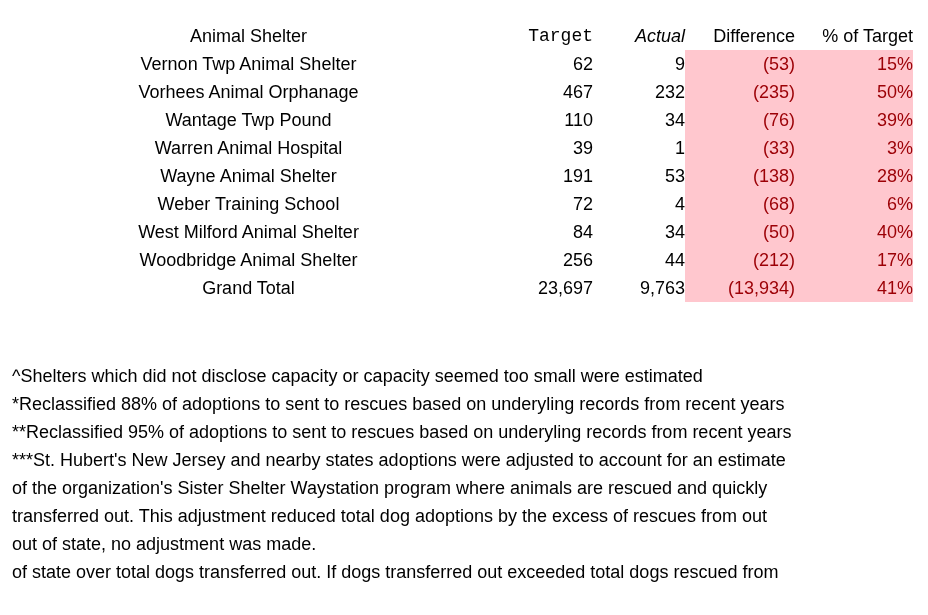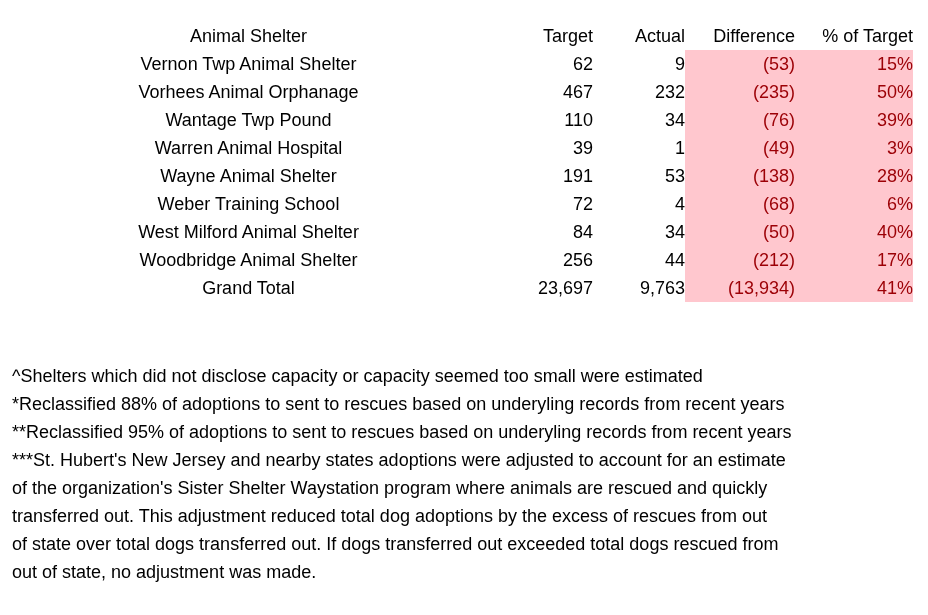--- a/index.html
+++ b/index.html
@@ -31,22 +31,22 @@
     font-weight: 400;
   }
   th.group-hdr {
     font-weight: 700;
     text-align: center;
     font-size: 18px;
   }
   th.col-hdr { font-weight: 700; }
   th.hdr-shelter { text-align: center; }
   th.hdr-num { text-align: right; }
-  th.hdr-target     { padding-right: 10px; }
-  th.hdr-actual     { padding-right: 18px; }
+  th.hdr-target     { padding-right: 10px; font-family: Liberation Mono, monospace; }
+  th.hdr-actual     { padding-right: 18px; font-style: italic; }
   th.hdr-difference { padding-right: 15px; }
   th.hdr-pct        { padding-right: 4px; }
 
   td.cell-name { text-align: center; }
   td.cell-num  { text-align: right; }
   td.cell-target { padding-right: 2px; }
   td.cell-actual { padding-right: 8px; }
   td.cell-difference { padding-right: 2px; }
   td.cell-pct { padding-right: 4px; }
 
@@ -109,21 +109,21 @@
           <td class="cell-name">Wantage Twp Pound</td>
           <td class="cell-num cell-target">110</td>
           <td class="cell-num cell-actual">34</td>
           <td class="cell-num cell-difference hl">(76)</td>
           <td class="cell-num cell-pct hl">39%</td>
         </tr>
         <tr>
           <td class="cell-name">Warren Animal Hospital</td>
           <td class="cell-num cell-target">39</td>
           <td class="cell-num cell-actual">1</td>
-          <td class="cell-num cell-difference hl">(49)</td>
+          <td class="cell-num cell-difference hl">(33)</td>
           <td class="cell-num cell-pct hl">3%</td>
         </tr>
         <tr>
           <td class="cell-name">Wayne Animal Shelter</td>
           <td class="cell-num cell-target">191</td>
           <td class="cell-num cell-actual">53</td>
           <td class="cell-num cell-difference hl">(138)</td>
           <td class="cell-num cell-pct hl">28%</td>
         </tr>
         <tr>
@@ -158,17 +158,17 @@
     </table>
   </div>
 
   <div class="footnotes">
     <div class="fn-line">^Shelters which did not disclose capacity or capacity seemed too small were estimated</div>
     <div class="fn-line">*Reclassified 88% of adoptions to sent to rescues based on underyling records from recent years</div>
     <div class="fn-line">**Reclassified 95% of adoptions to sent to rescues based on underyling records from recent years</div>
     <div class="fn-line">***St. Hubert's New Jersey and nearby states adoptions were adjusted to account for an estimate</div>
     <div class="fn-line">of the organization's Sister Shelter Waystation program where animals are rescued and quickly</div>
     <div class="fn-line">transferred out. This adjustment reduced total dog adoptions by the excess of rescues from out</div>
+    <div class="fn-line">out of state, no adjustment was made.</div>
     <div class="fn-line">of state over total dogs transferred out. If dogs transferred out exceeded total dogs rescued from</div>
-    <div class="fn-line">out of state, no adjustment was made.</div>
   </div>
 
 </div>
 
 </body></html>

